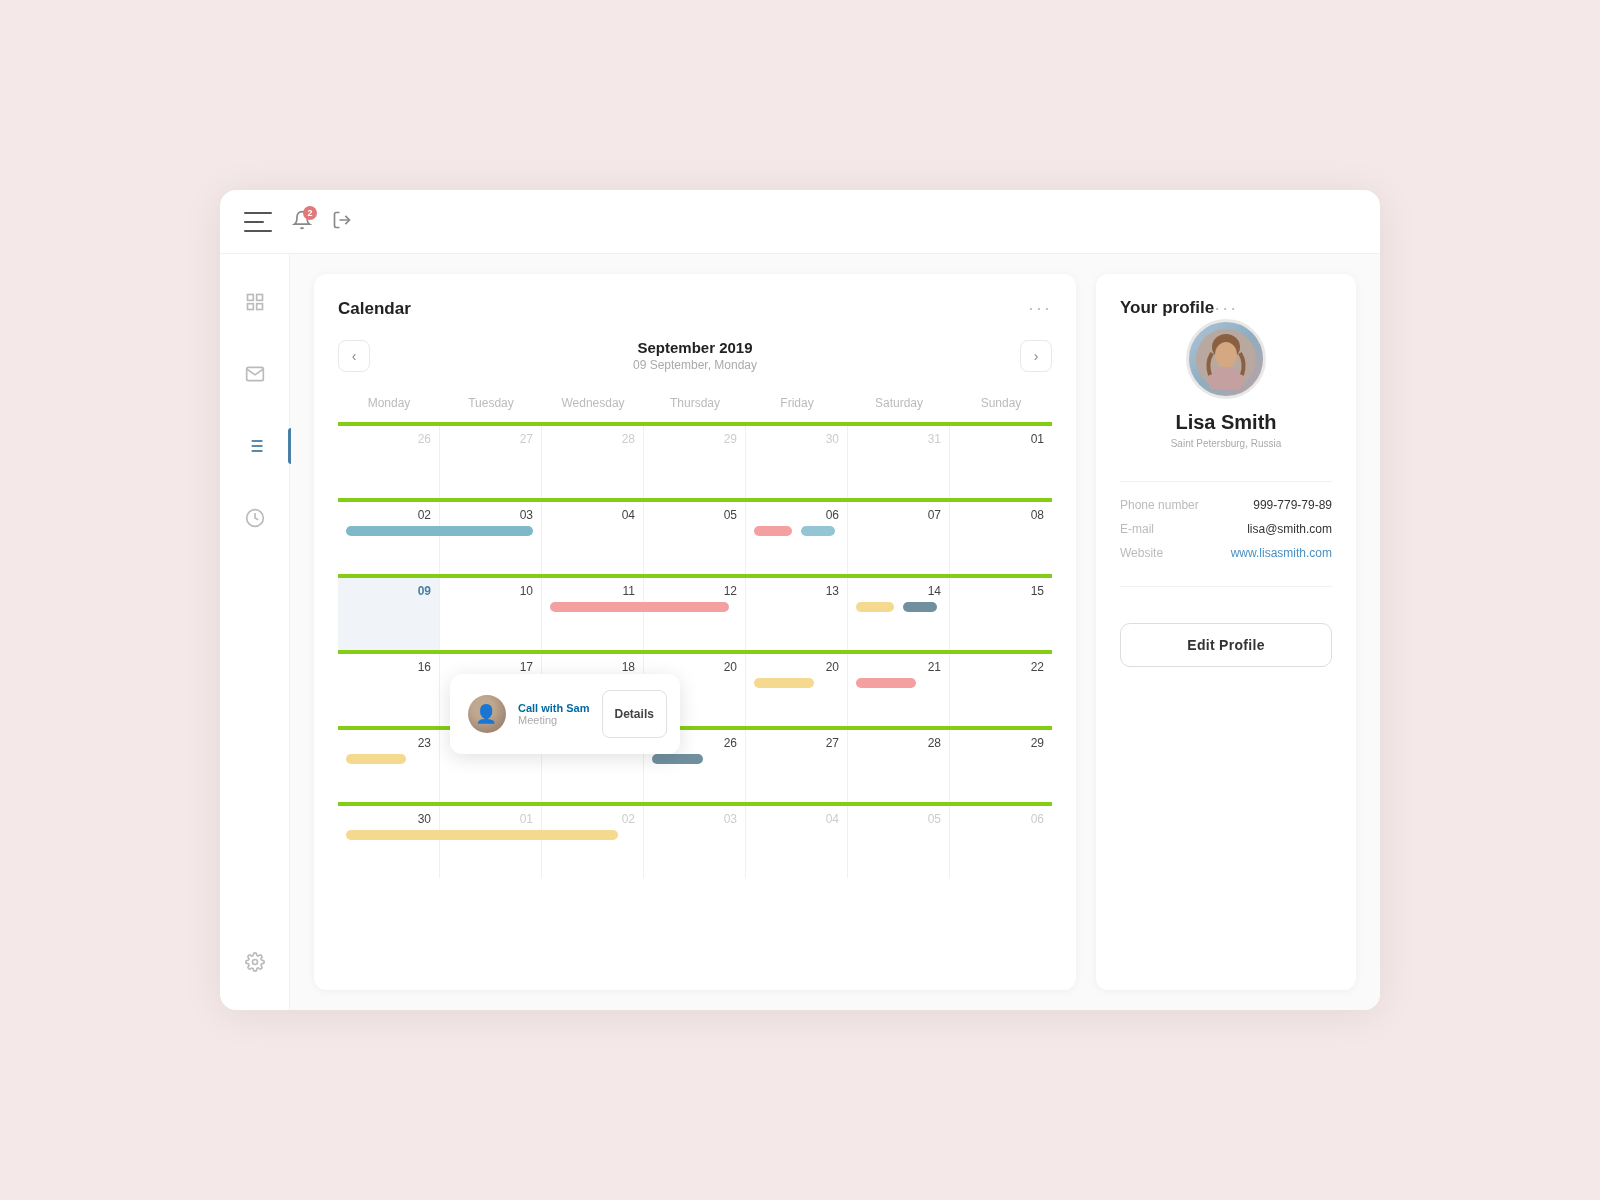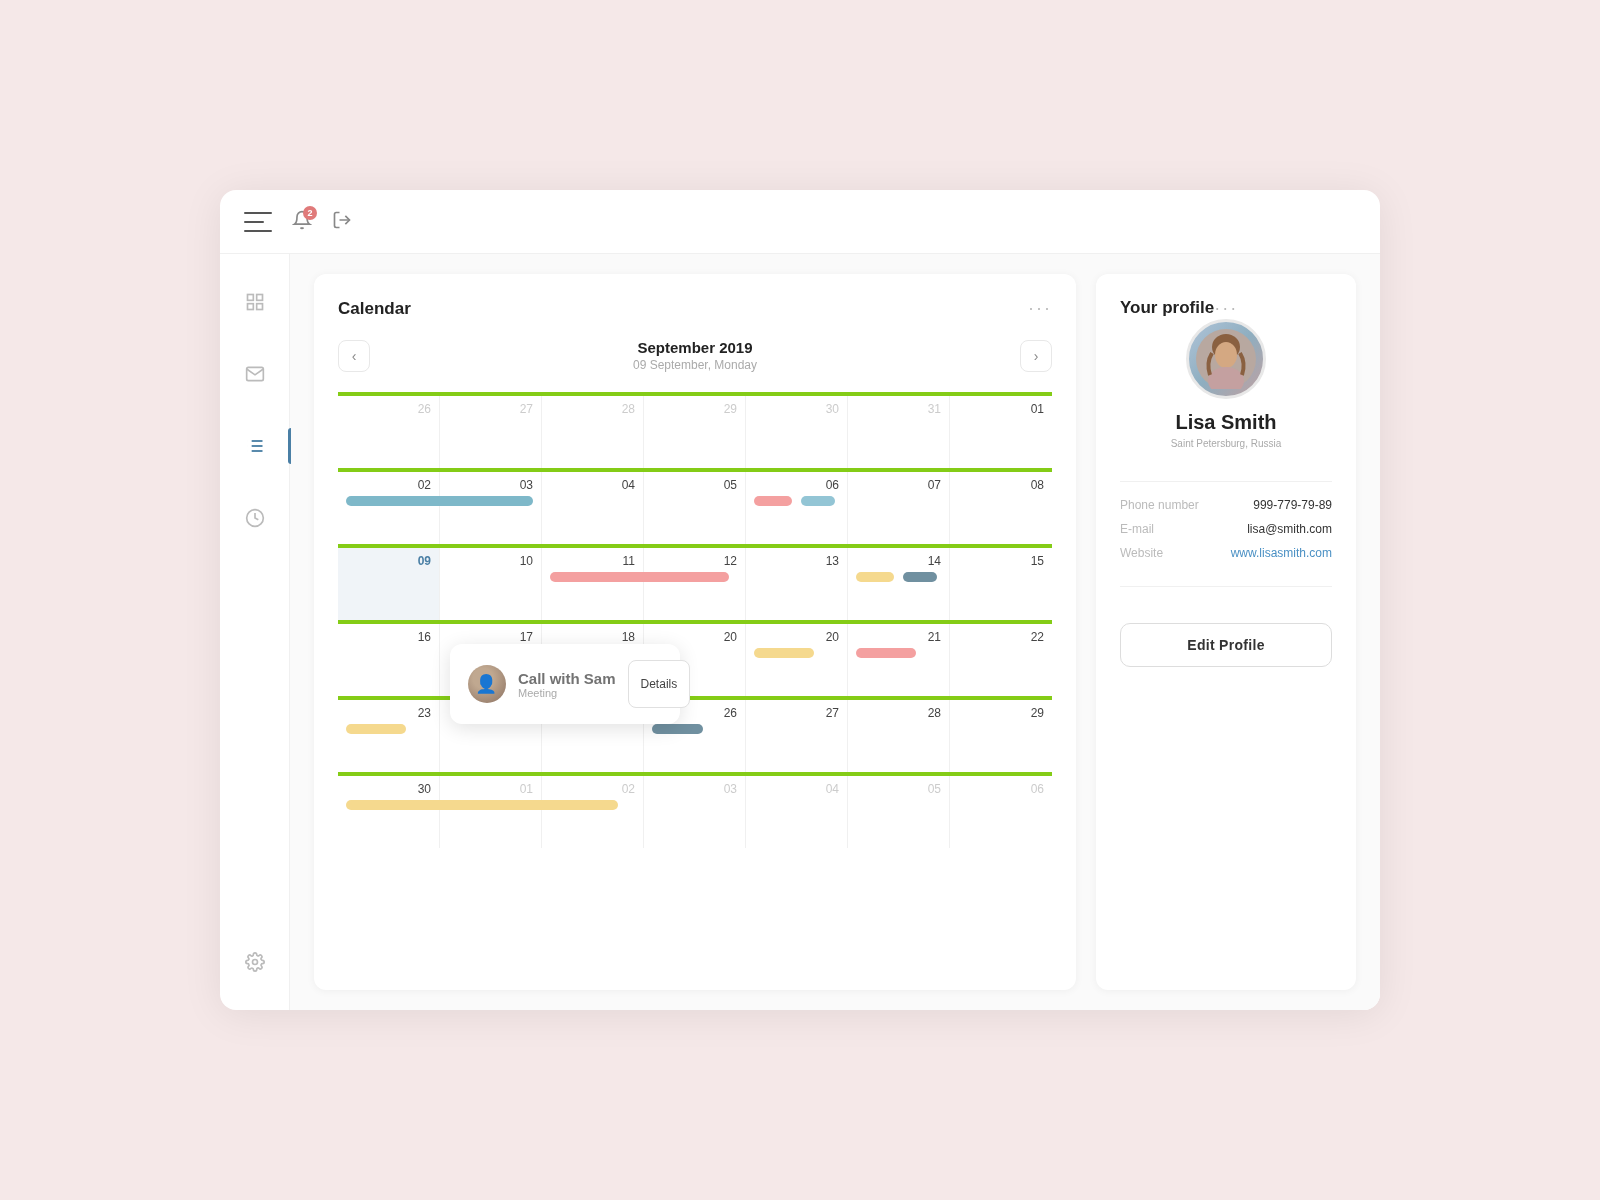--- a/index.html
+++ b/index.html
@@ -269,31 +269,31 @@
     }
     .popup-avatar {
       width: 38px;
       height: 38px;
       border-radius: 50%;
       background: #c0b0a0;
       overflow: hidden;
       flex-shrink: 0;
     }
     .popup-info { flex: 1; }
-    .popup-name { font-size: 15px; font-weight: 600; color: #737373; }
+    .popup-name { font-size: 11px; font-weight: 600; color: #0369a1; }
     .popup-tag { font-size: 11px; color: #aaa; }
     .popup-btn {
       background: #fff;
       border: 1px solid #e0e0e0;
       border-radius: 8px;
       padding: 16px 12px;
       font-size: 12px;
       cursor: pointer;
       color: #444;
-      font-weight: 400;
+      font-weight: 700;
     }
 
     
     .profile-card {
       width: 260px;
       background: #fff;
       border-radius: 12px;
       padding: 24px;
       box-shadow: 0 1px 8px rgba(0,0,0,0.05);
       display: flex;
@@ -476,20 +476,29 @@
         <div class="cal-nav">
           <button class="nav-btn">‹</button>
           <div class="cal-nav-center">
             <div class="cal-month">September 2019</div>
             <div class="cal-date-sub">09 September, Monday</div>
           </div>
           <button class="nav-btn">›</button>
         </div>
 
         <div class="cal-grid">
+          <div class="cal-days-header">
+            <div class="cal-day-name">Monday</div>
+            <div class="cal-day-name">Tuesday</div>
+            <div class="cal-day-name">Wednesday</div>
+            <div class="cal-day-name">Thursday</div>
+            <div class="cal-day-name">Friday</div>
+            <div class="cal-day-name">Saturday</div>
+            <div class="cal-day-name">Sunday</div>
+          </div>
 
           <div class="cal-weeks">
 
             <div class="cal-week">
               <div class="cal-cell other-month">
                   <span class="cal-num">26</span>
                 </div>
               <div class="cal-cell other-month">
                   <span class="cal-num">27</span>
                 </div>

